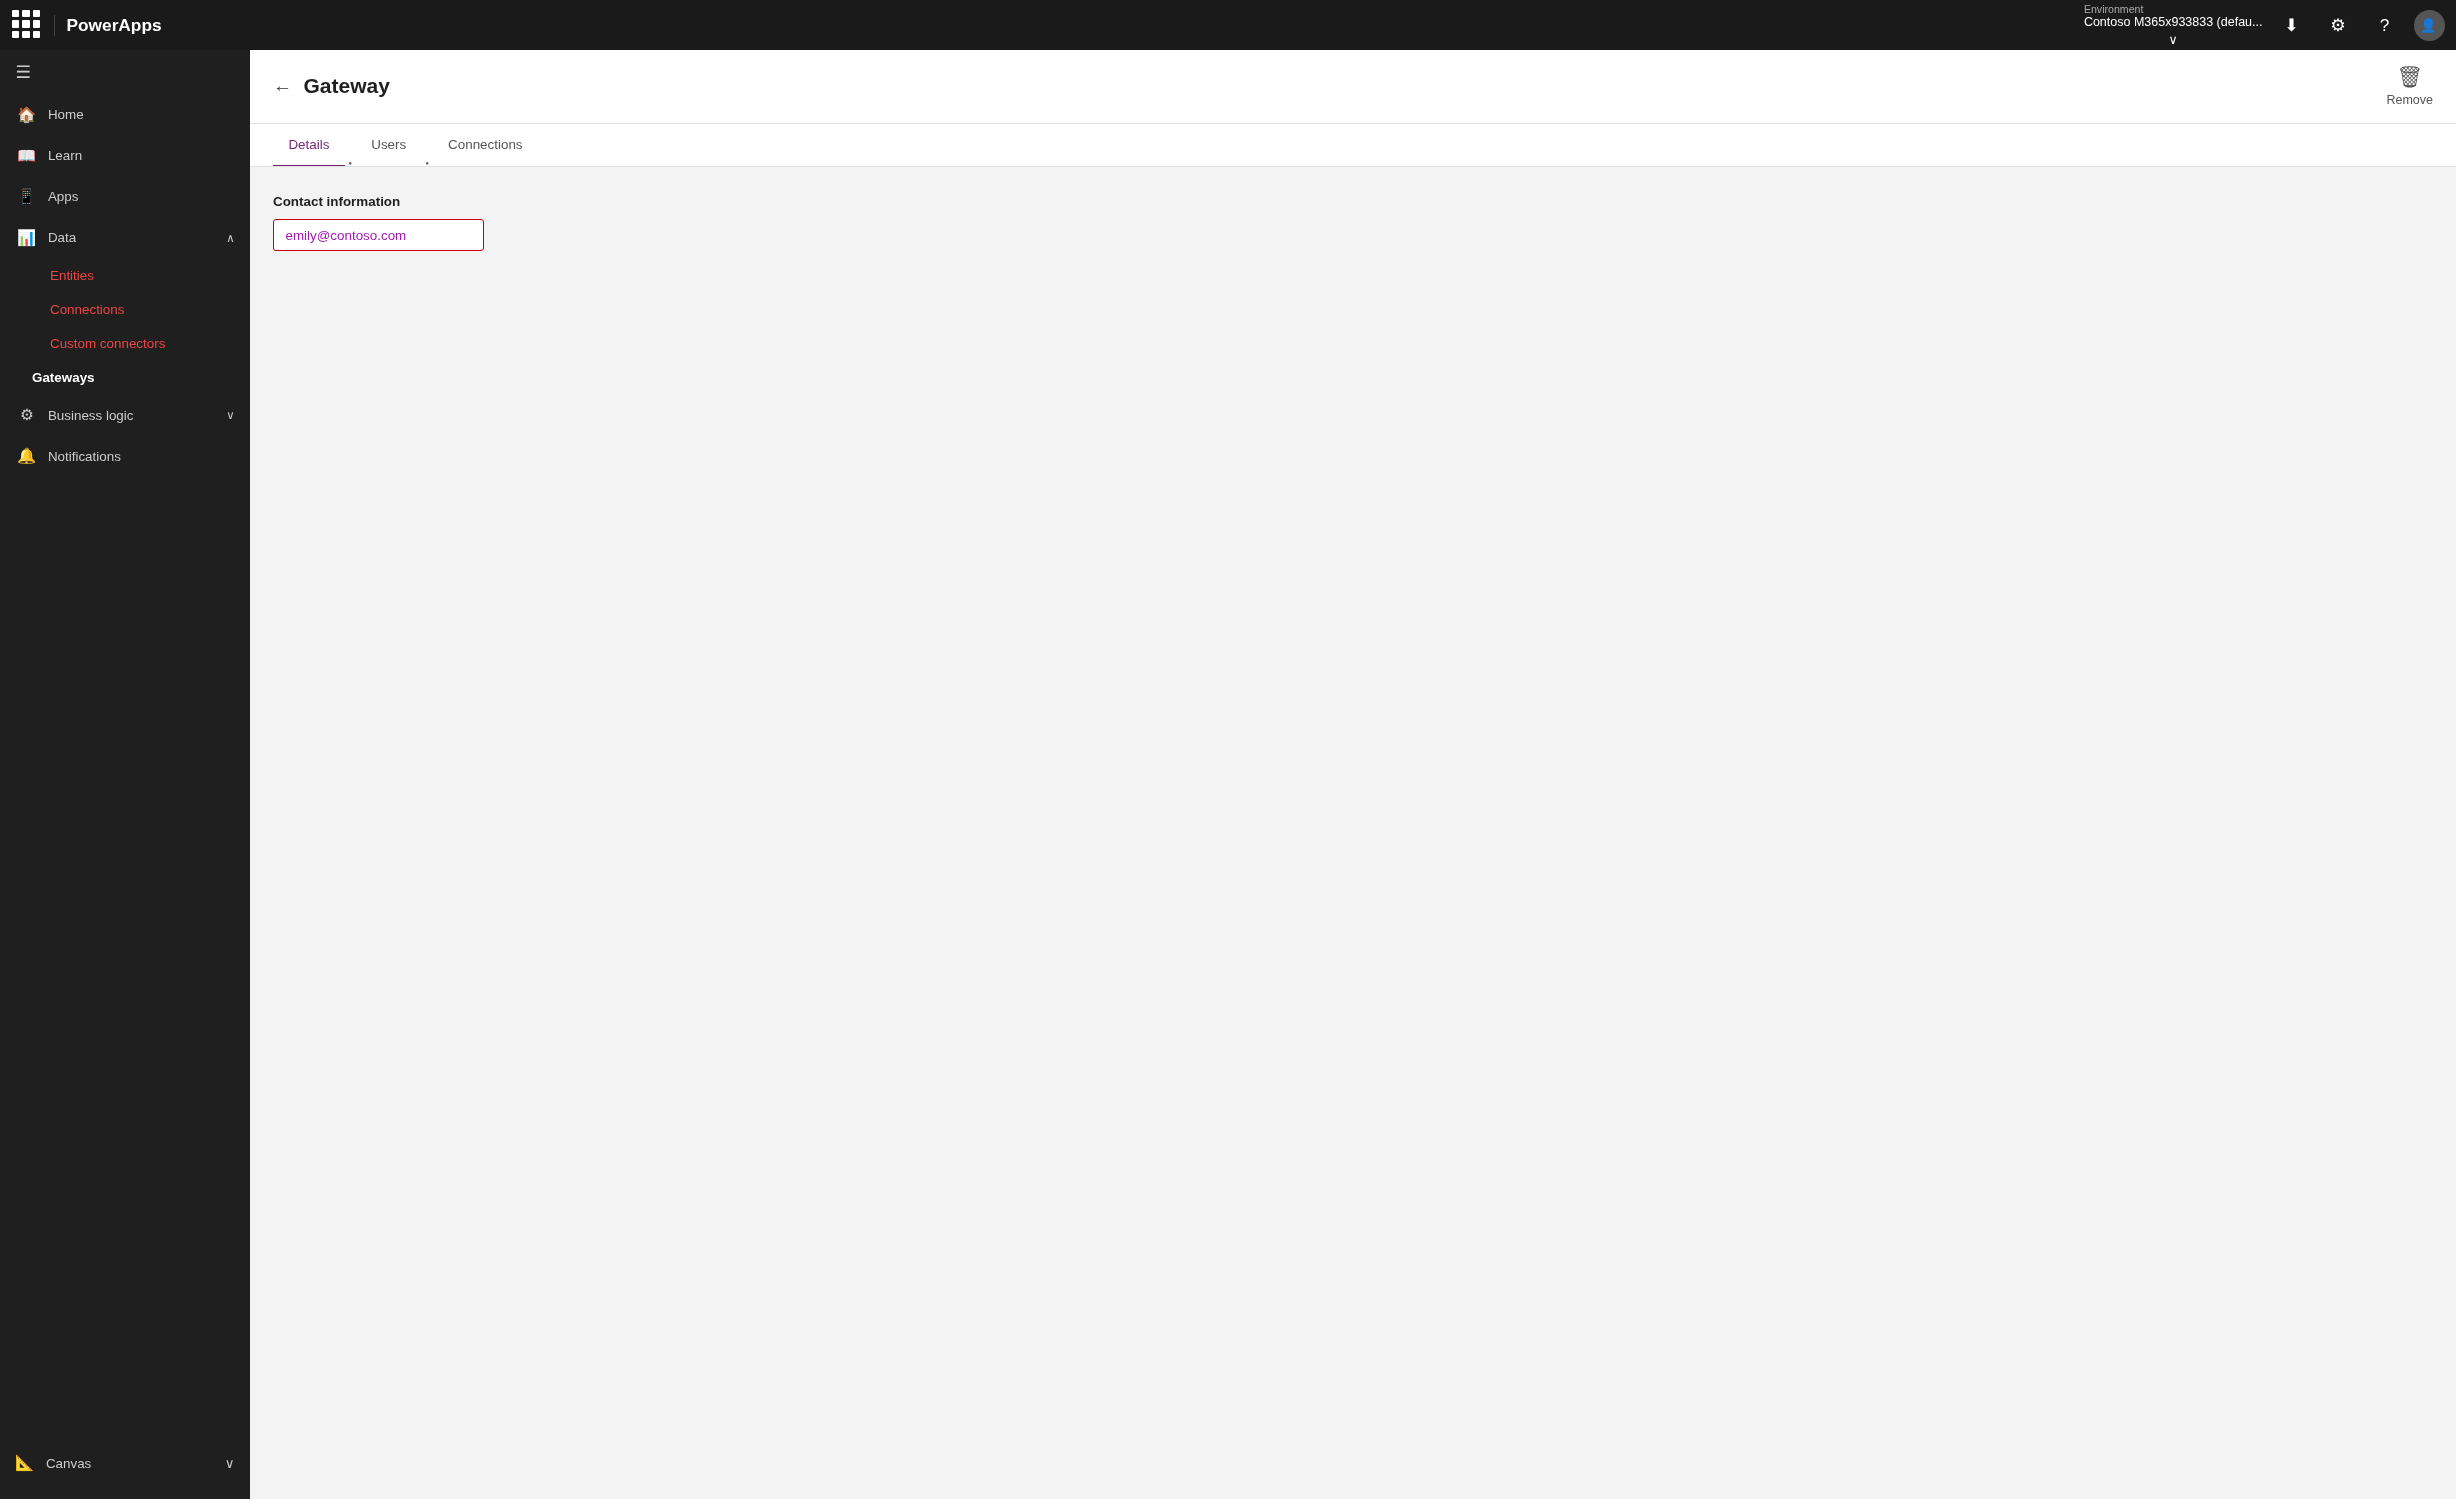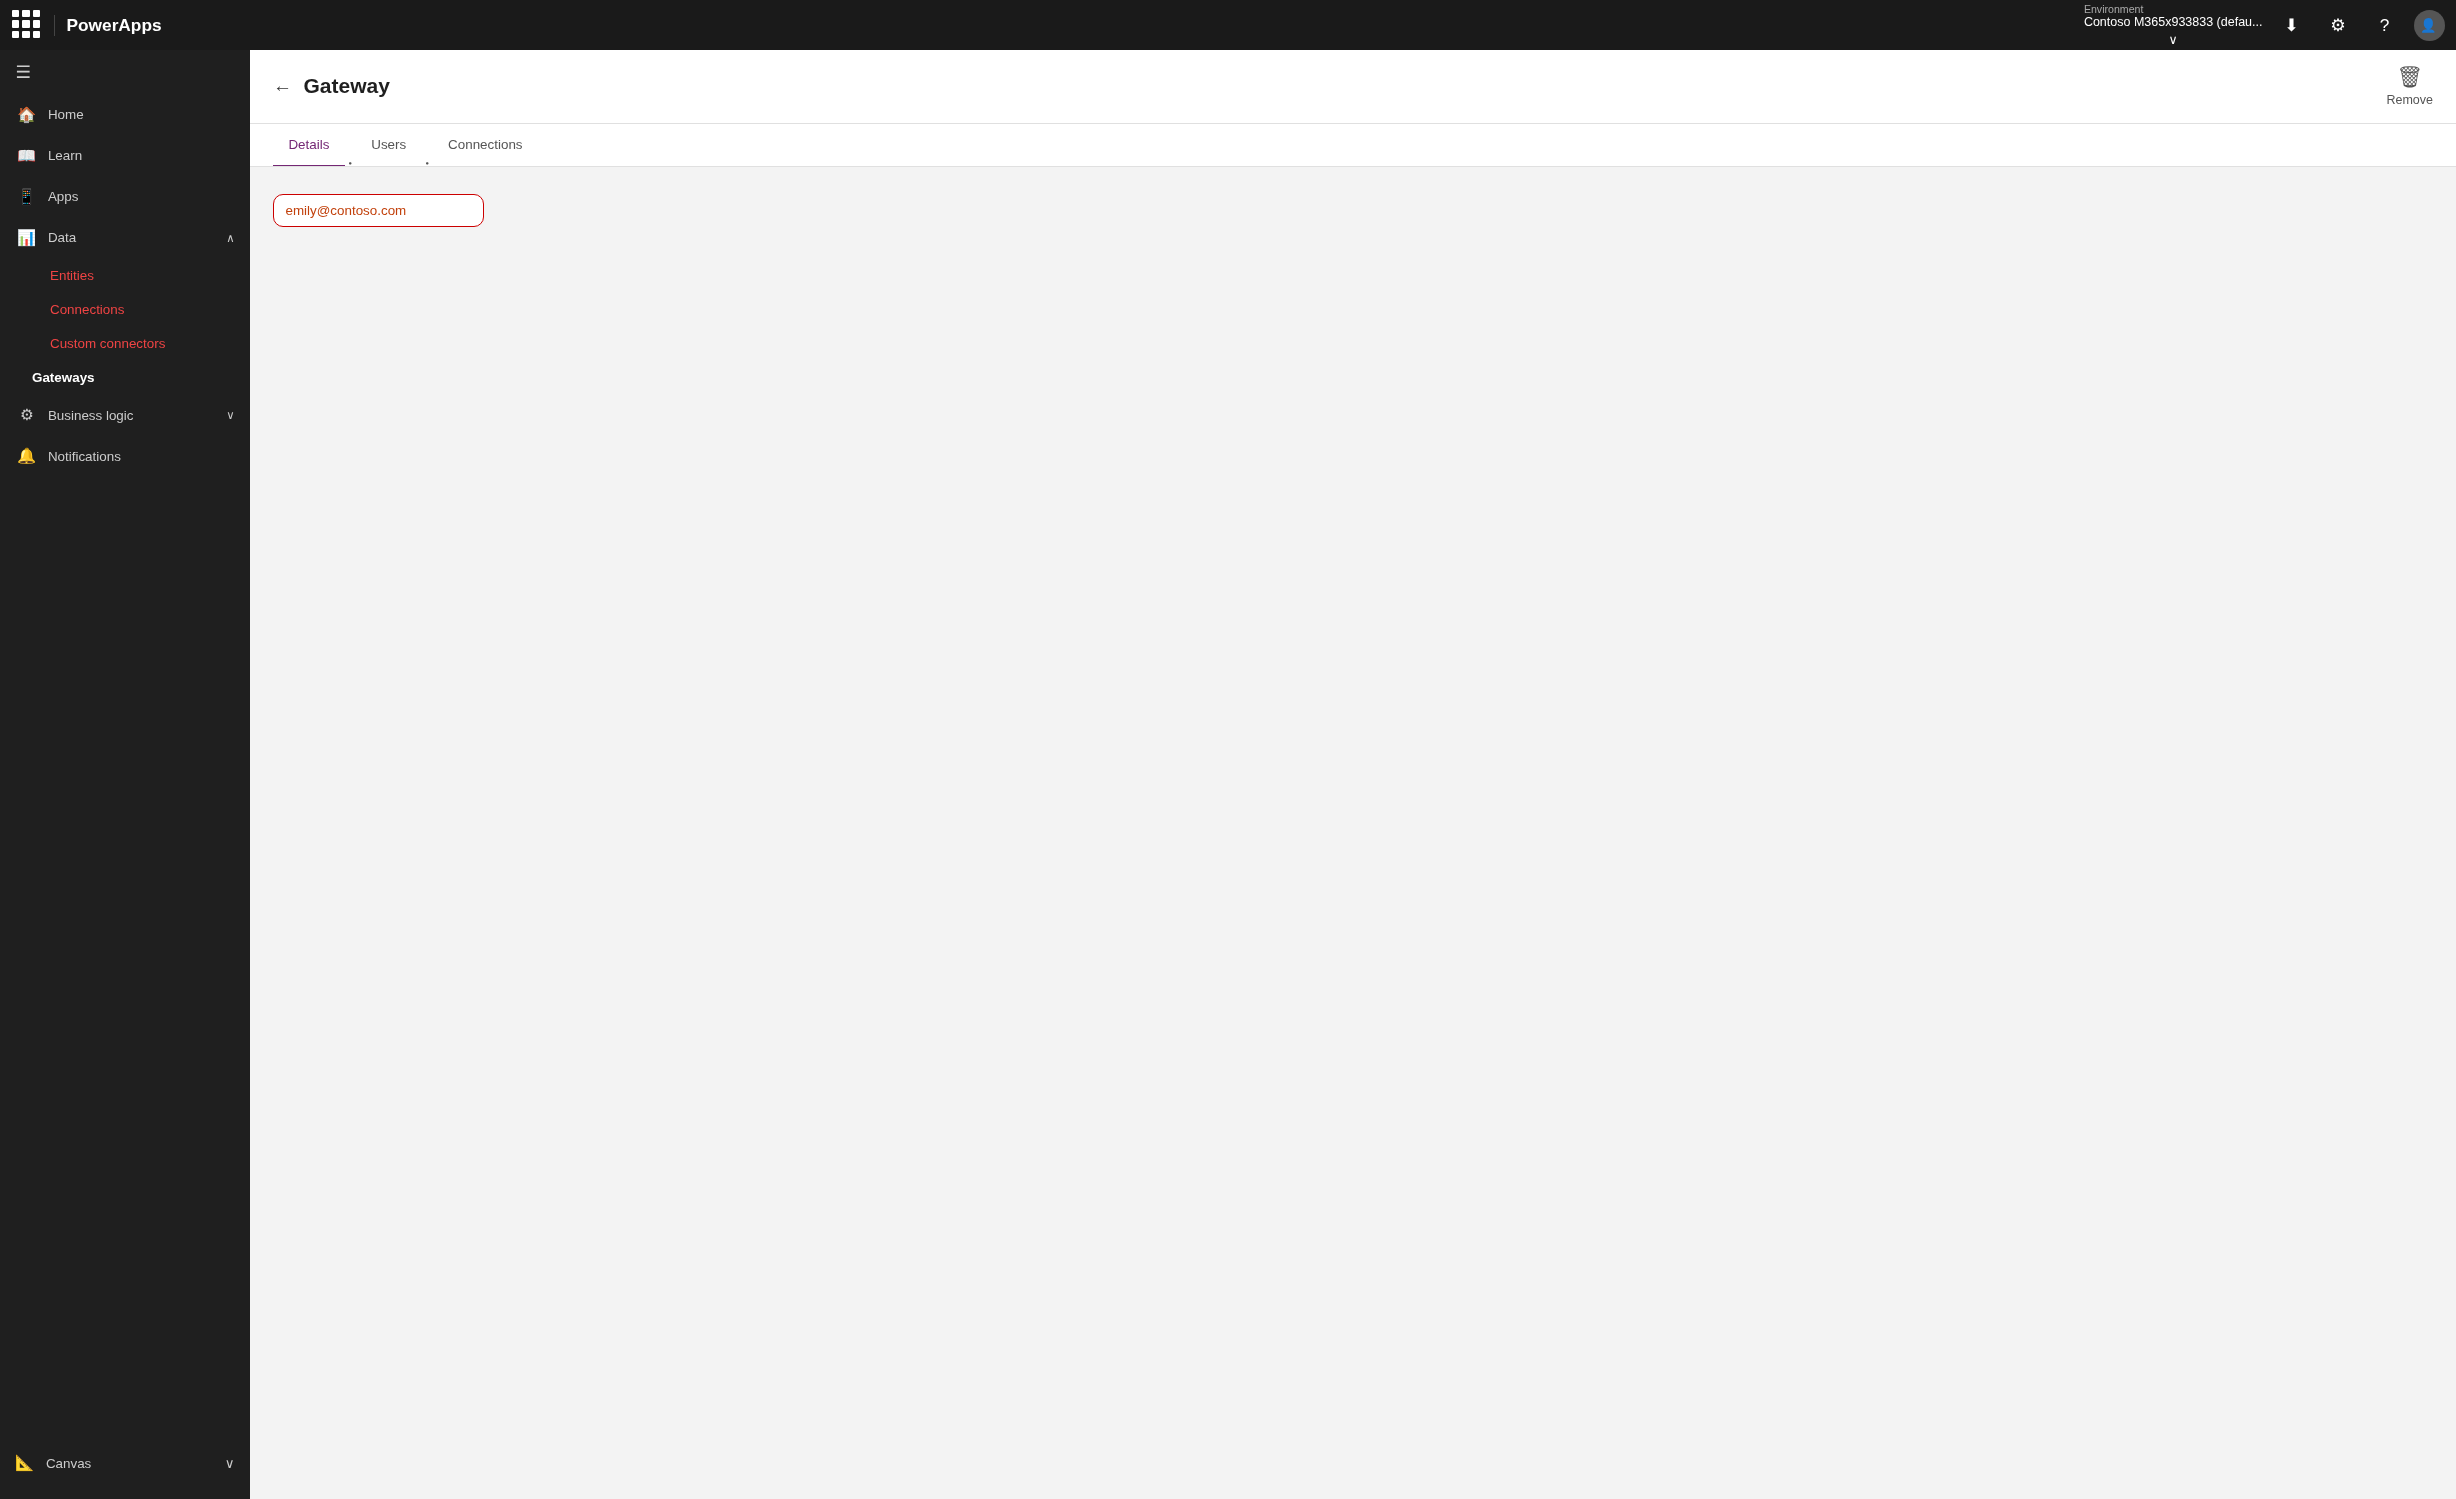--- a/index.html
+++ b/index.html
@@ -199,25 +199,25 @@
     .contact-section-label {
       font-size: 13.4px;
       font-weight: 600;
       color: #1f1f1f;
       margin-bottom: 9.6px;
     }
     .contact-input {
       border: 1.9px solid #c00;
       padding: 7.7px 11.5px;
       font-size: 13.4px;
-      color: #c2410c;
+      color: #a21caf;
       background: #fff;
       width: 211px;
       outline: none;
-      border-radius: 10px;
+      border-radius: 3px;
     }
 
     
     ::-webkit-scrollbar { width: 5.8px; }
     ::-webkit-scrollbar-track { background: transparent; }
     ::-webkit-scrollbar-thumb { background: #ccc; border-radius: 2.9px; }
   </style>
 </head>
 <body>
 
@@ -319,17 +319,18 @@
         <span>Users</span>
       </div>
       <span class="tab-dot">●</span>
       <div class="tab">
         <span>Connections</span>
       </div>
     </div>
 
     <div class="content-body">
 
+      <div class="contact-section-label">Contact information</div>
       <input class="contact-input" type="text" value="emily@contoso.com" style="">
     </div>
   </div>
 </div>
 
 
 </body></html>

